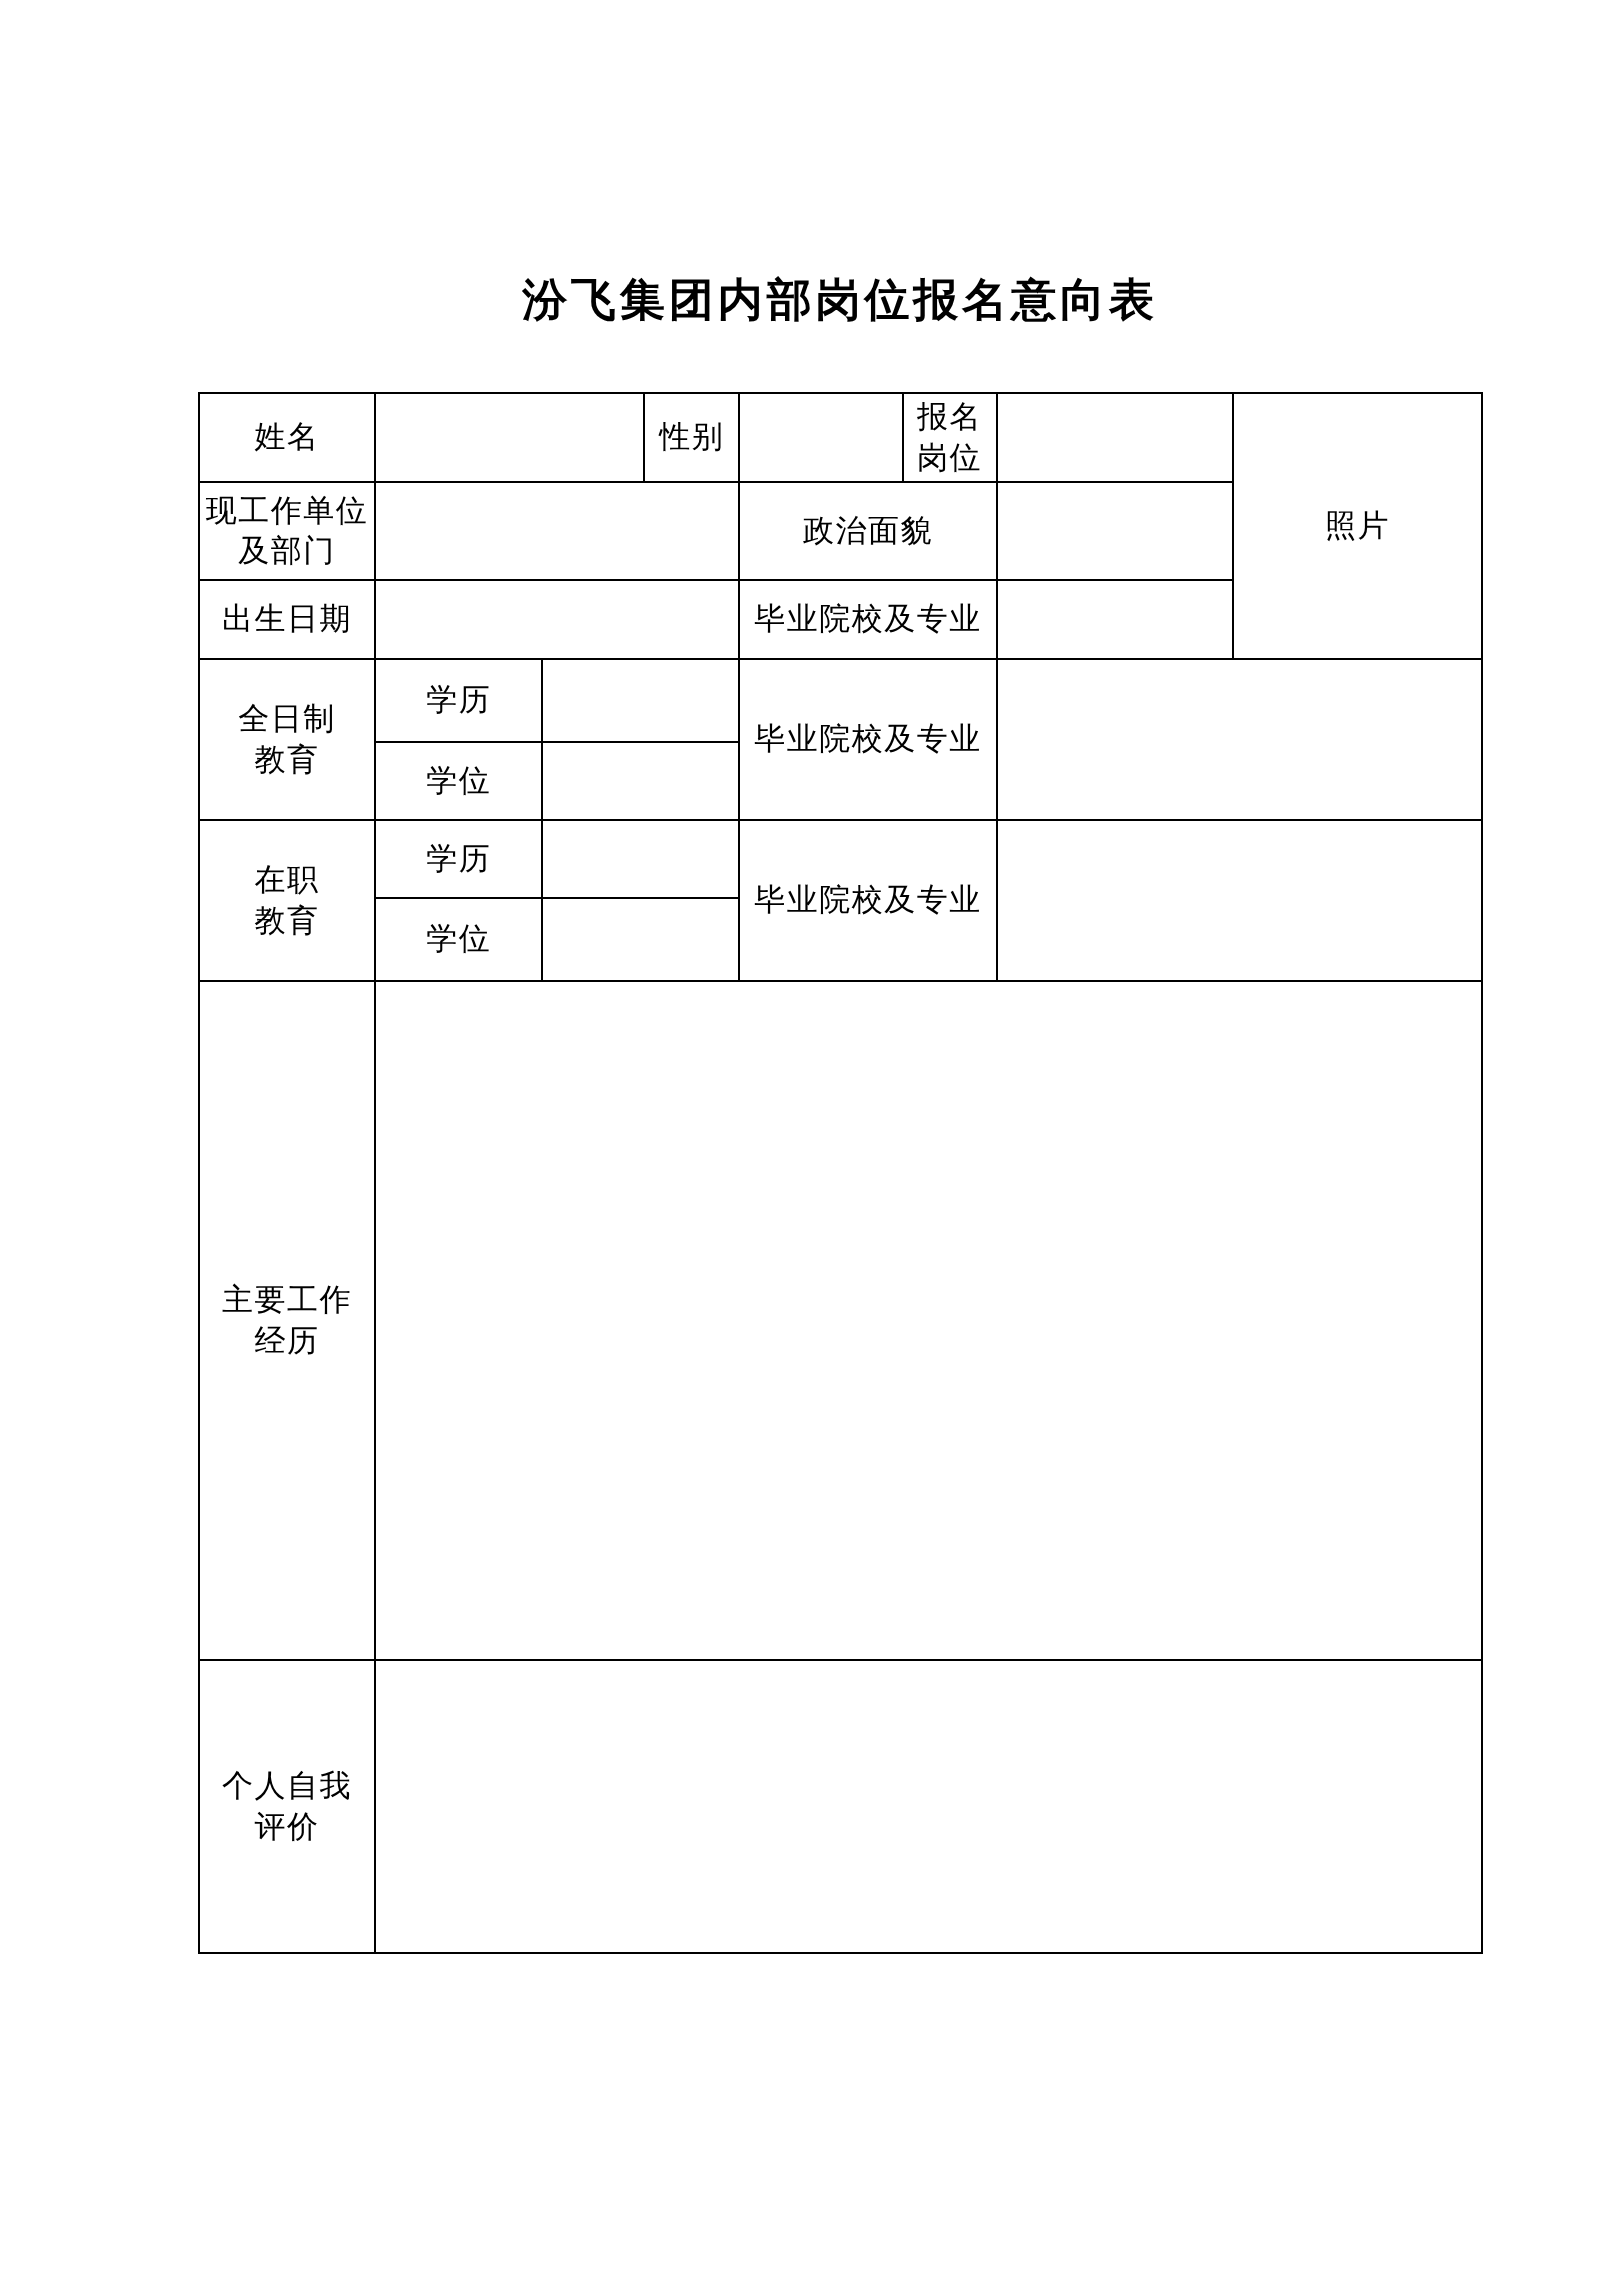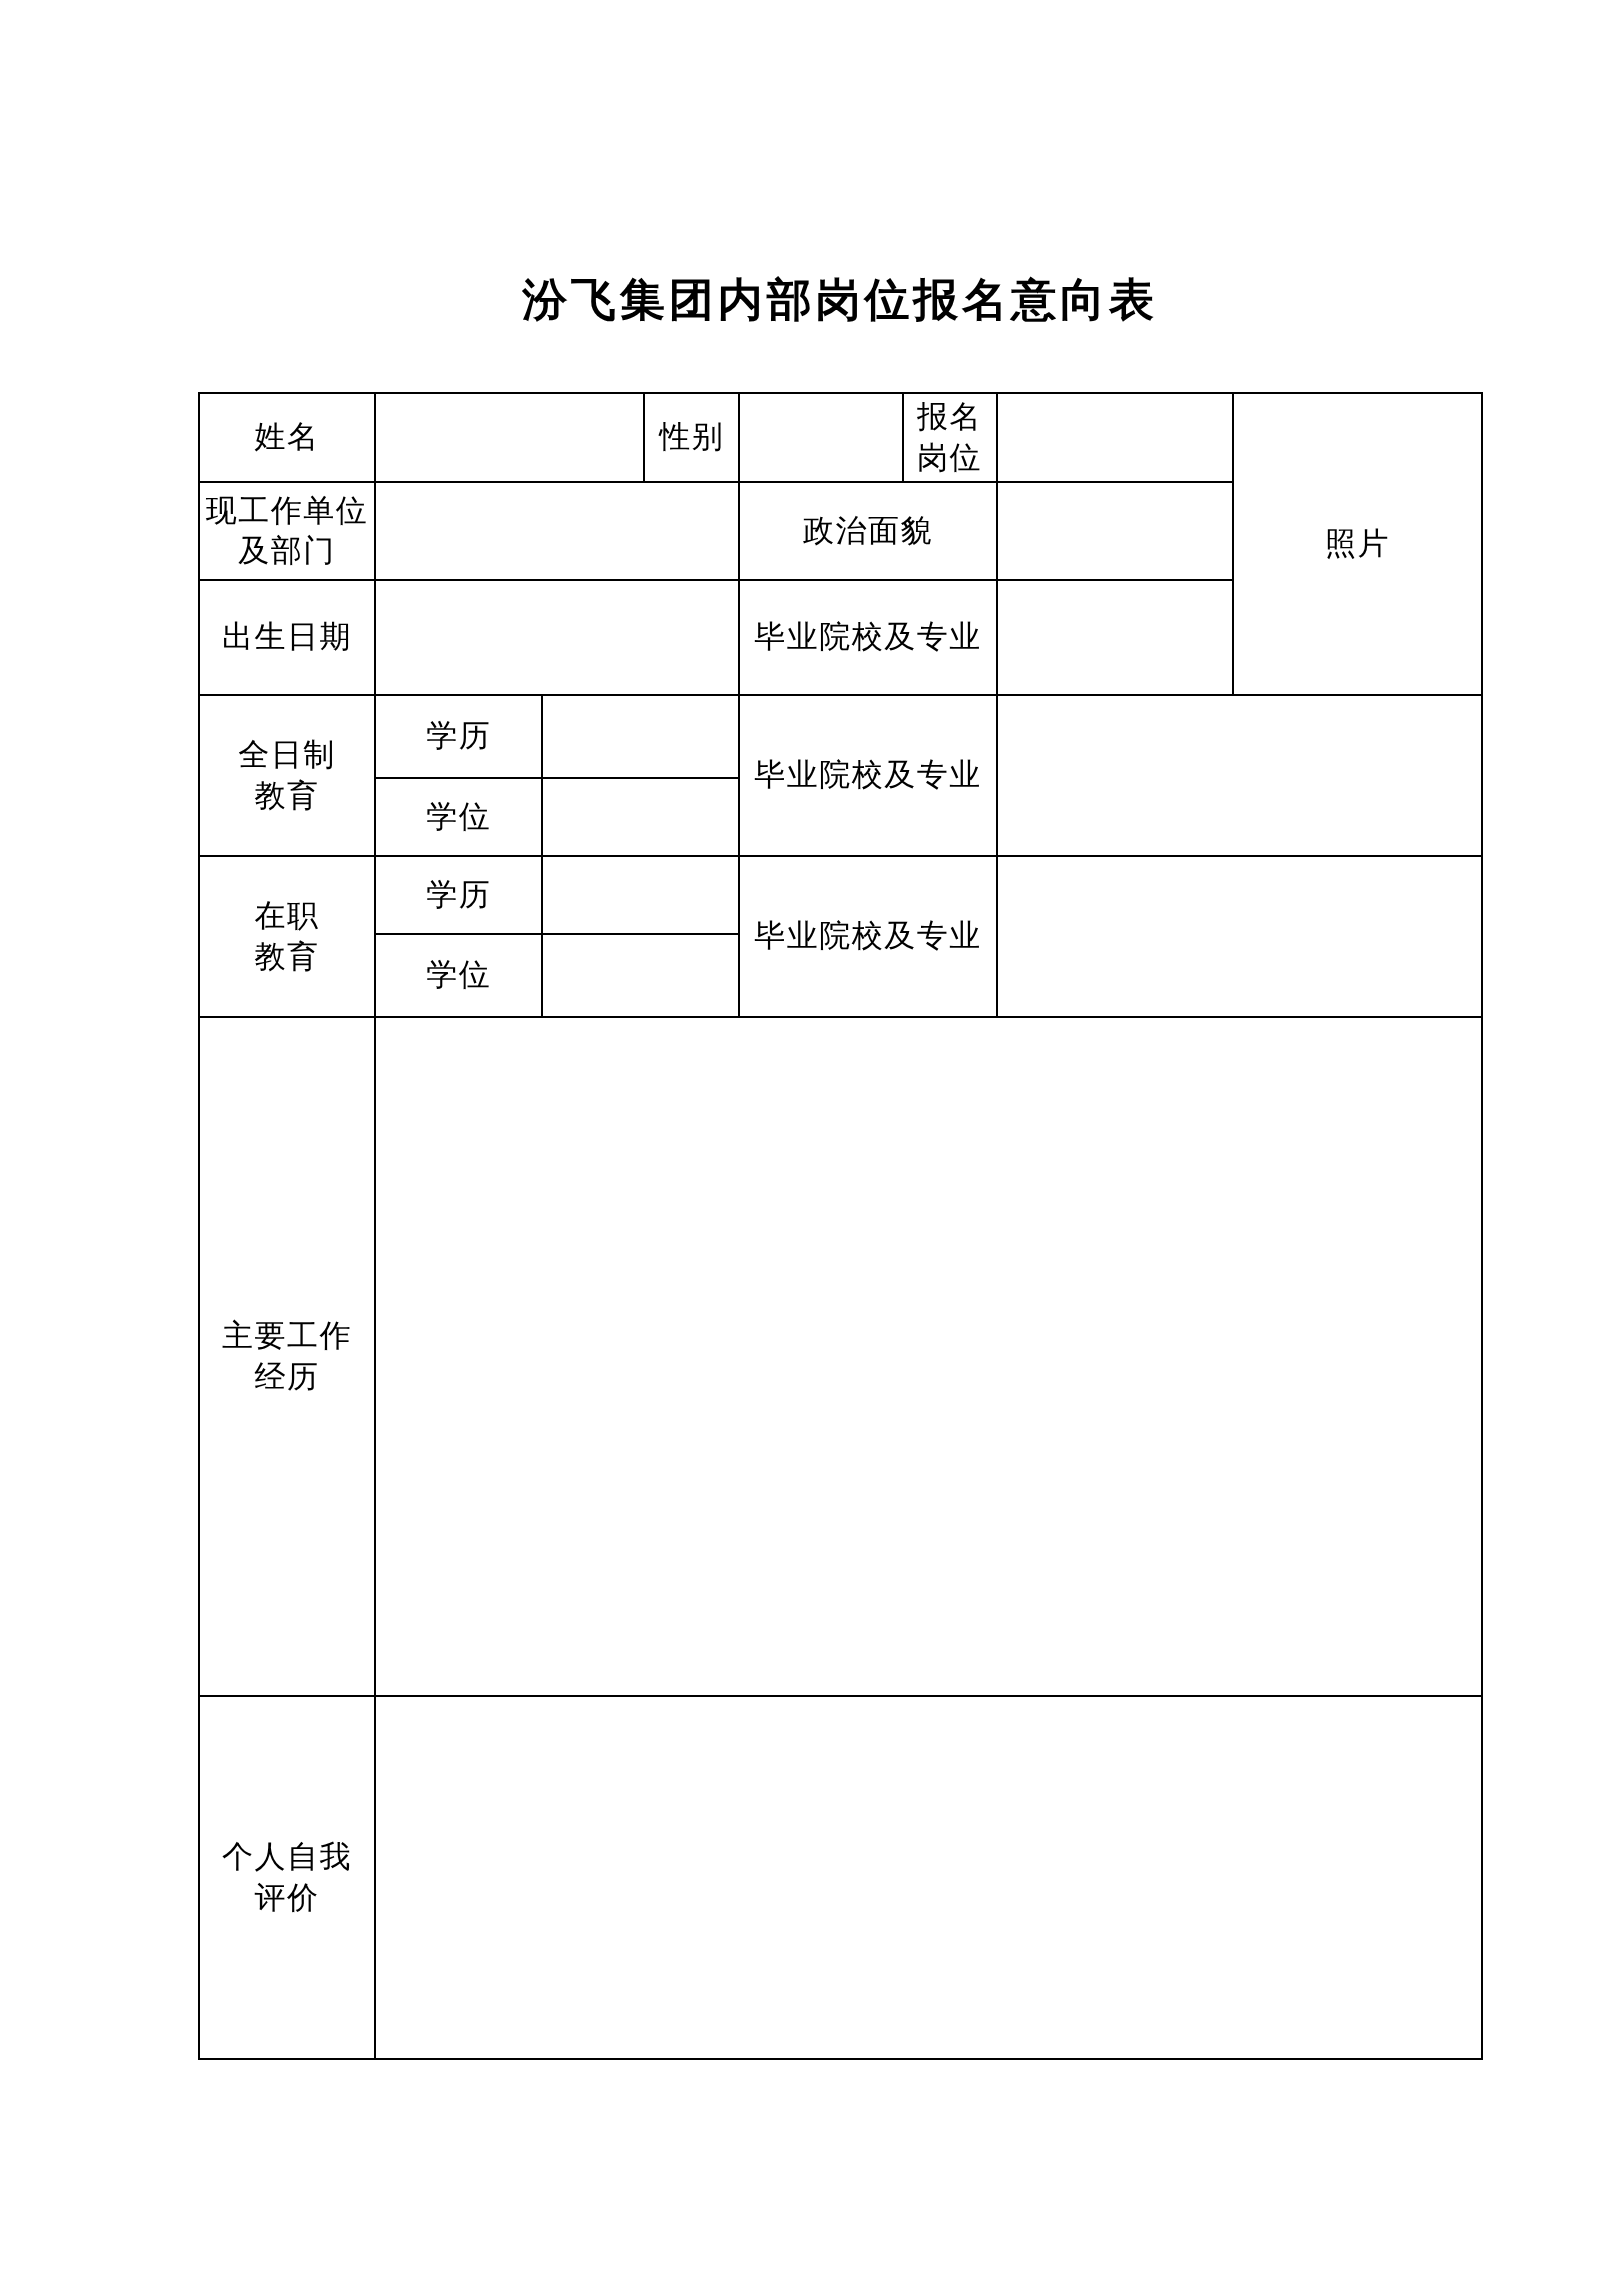--- a/index.html
+++ b/index.html
@@ -86,21 +86,21 @@
     </tr>
 
     <tr style="height:98px">
       <td class="cell-label">现工作单位
 及部门</td>
       <td class="cell-value" colspan="3"></td>
       <td class="cell-label" colspan="2">政治面貌</td>
       <td class="cell-value"></td>
     </tr>
 
-    <tr style="height:115px">
+    <tr style="height:79px">
       <td class="cell-label">出生日期</td>
       <td class="cell-value" colspan="3"></td>
       <td class="cell-label" colspan="2">毕业院校及专业</td>
       <td class="cell-value"></td>
     </tr>
 
     <tr style="height:83px">
       <td class="cell-label" rowspan="2">全日制
 教育</td>
       <td class="cell-label">学历</td>
@@ -125,21 +125,21 @@
       <td class="cell-label">学位</td>
       <td class="cell-value" colspan="2"></td>
     </tr>
 
     <tr style="height:679px">
       <td class="cell-label">主要工作
 经历</td>
       <td class="cell-value" colspan="7"></td>
     </tr>
 
-    <tr style="height:363px">
+    <tr style="height:293px">
       <td class="cell-label">个人自我
 评价</td>
       <td class="cell-value" colspan="7"></td>
     </tr>
   </tbody>
     </table>
 
 </div>
 
 

